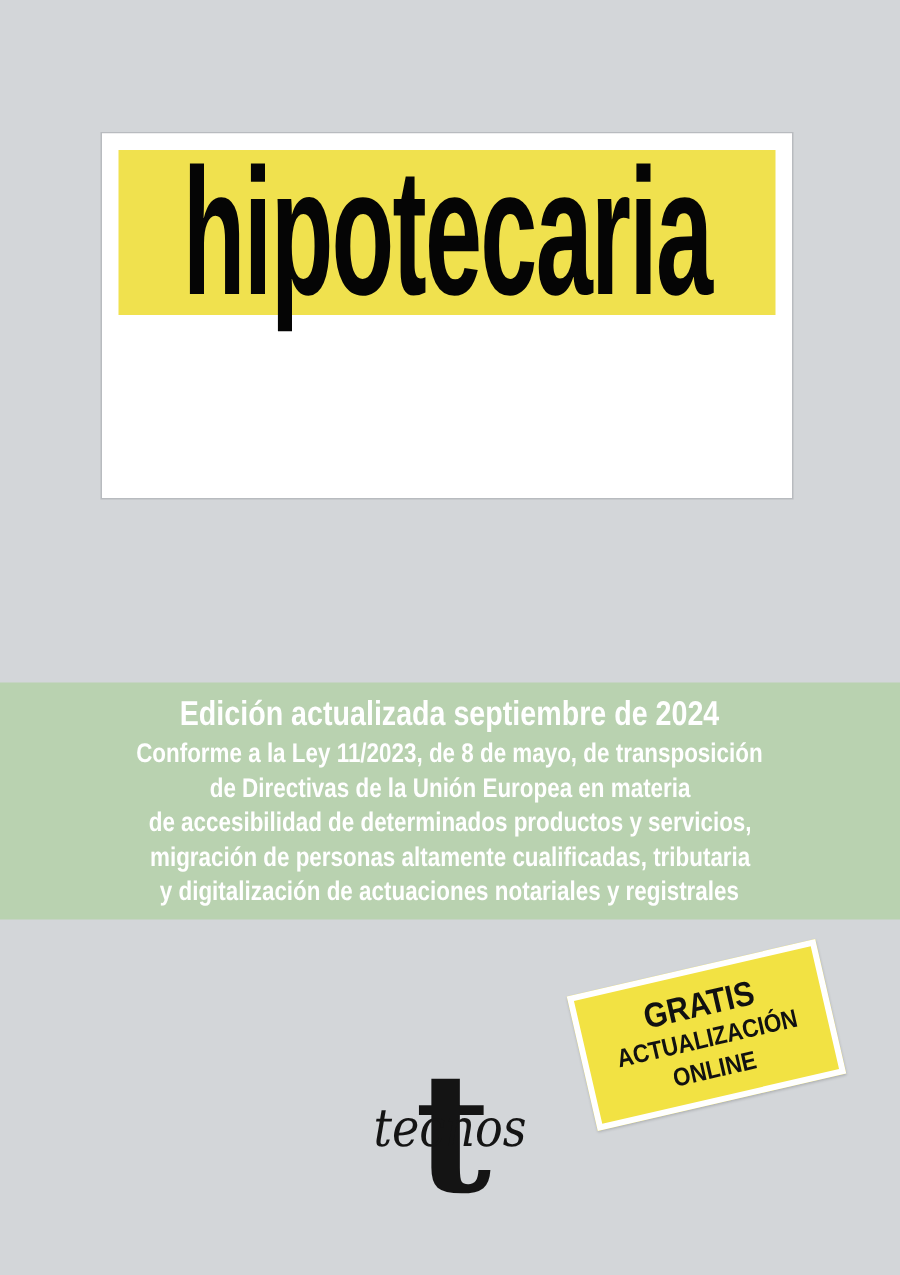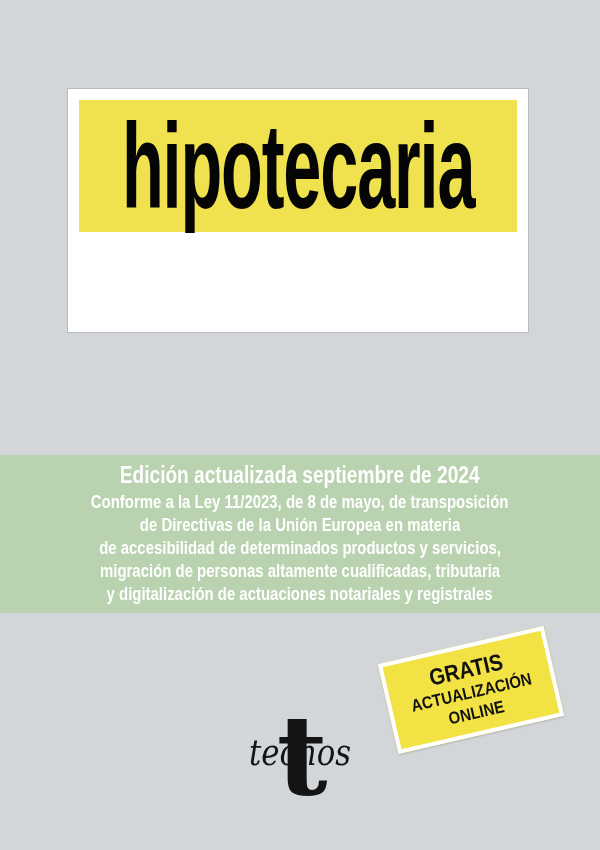--- a/index.html
+++ b/index.html
@@ -38,21 +38,21 @@
   }
   .title-half {
     position: relative;
     width: 100%;
     display: flex;
     align-items: center;
     justify-content: center;
     overflow: visible;
   }
   .title-half.green  { height: 101px; background: var(--title-green); }
-  .title-half.yellow { height: 132px; background: var(--title-yellow); text-align: center; }
+  .title-half.yellow { height: 110px; background: var(--title-yellow); text-align: center; }
   .title-text {
     display: inline-block;
     white-space: nowrap;
     font-weight: bold;
     font-size: 120px;
     line-height: 1;
     color: var(--title-text);
     transform: scaleX(0.57);
     transform-origin: 50% 50%;
     letter-spacing: -2px;

